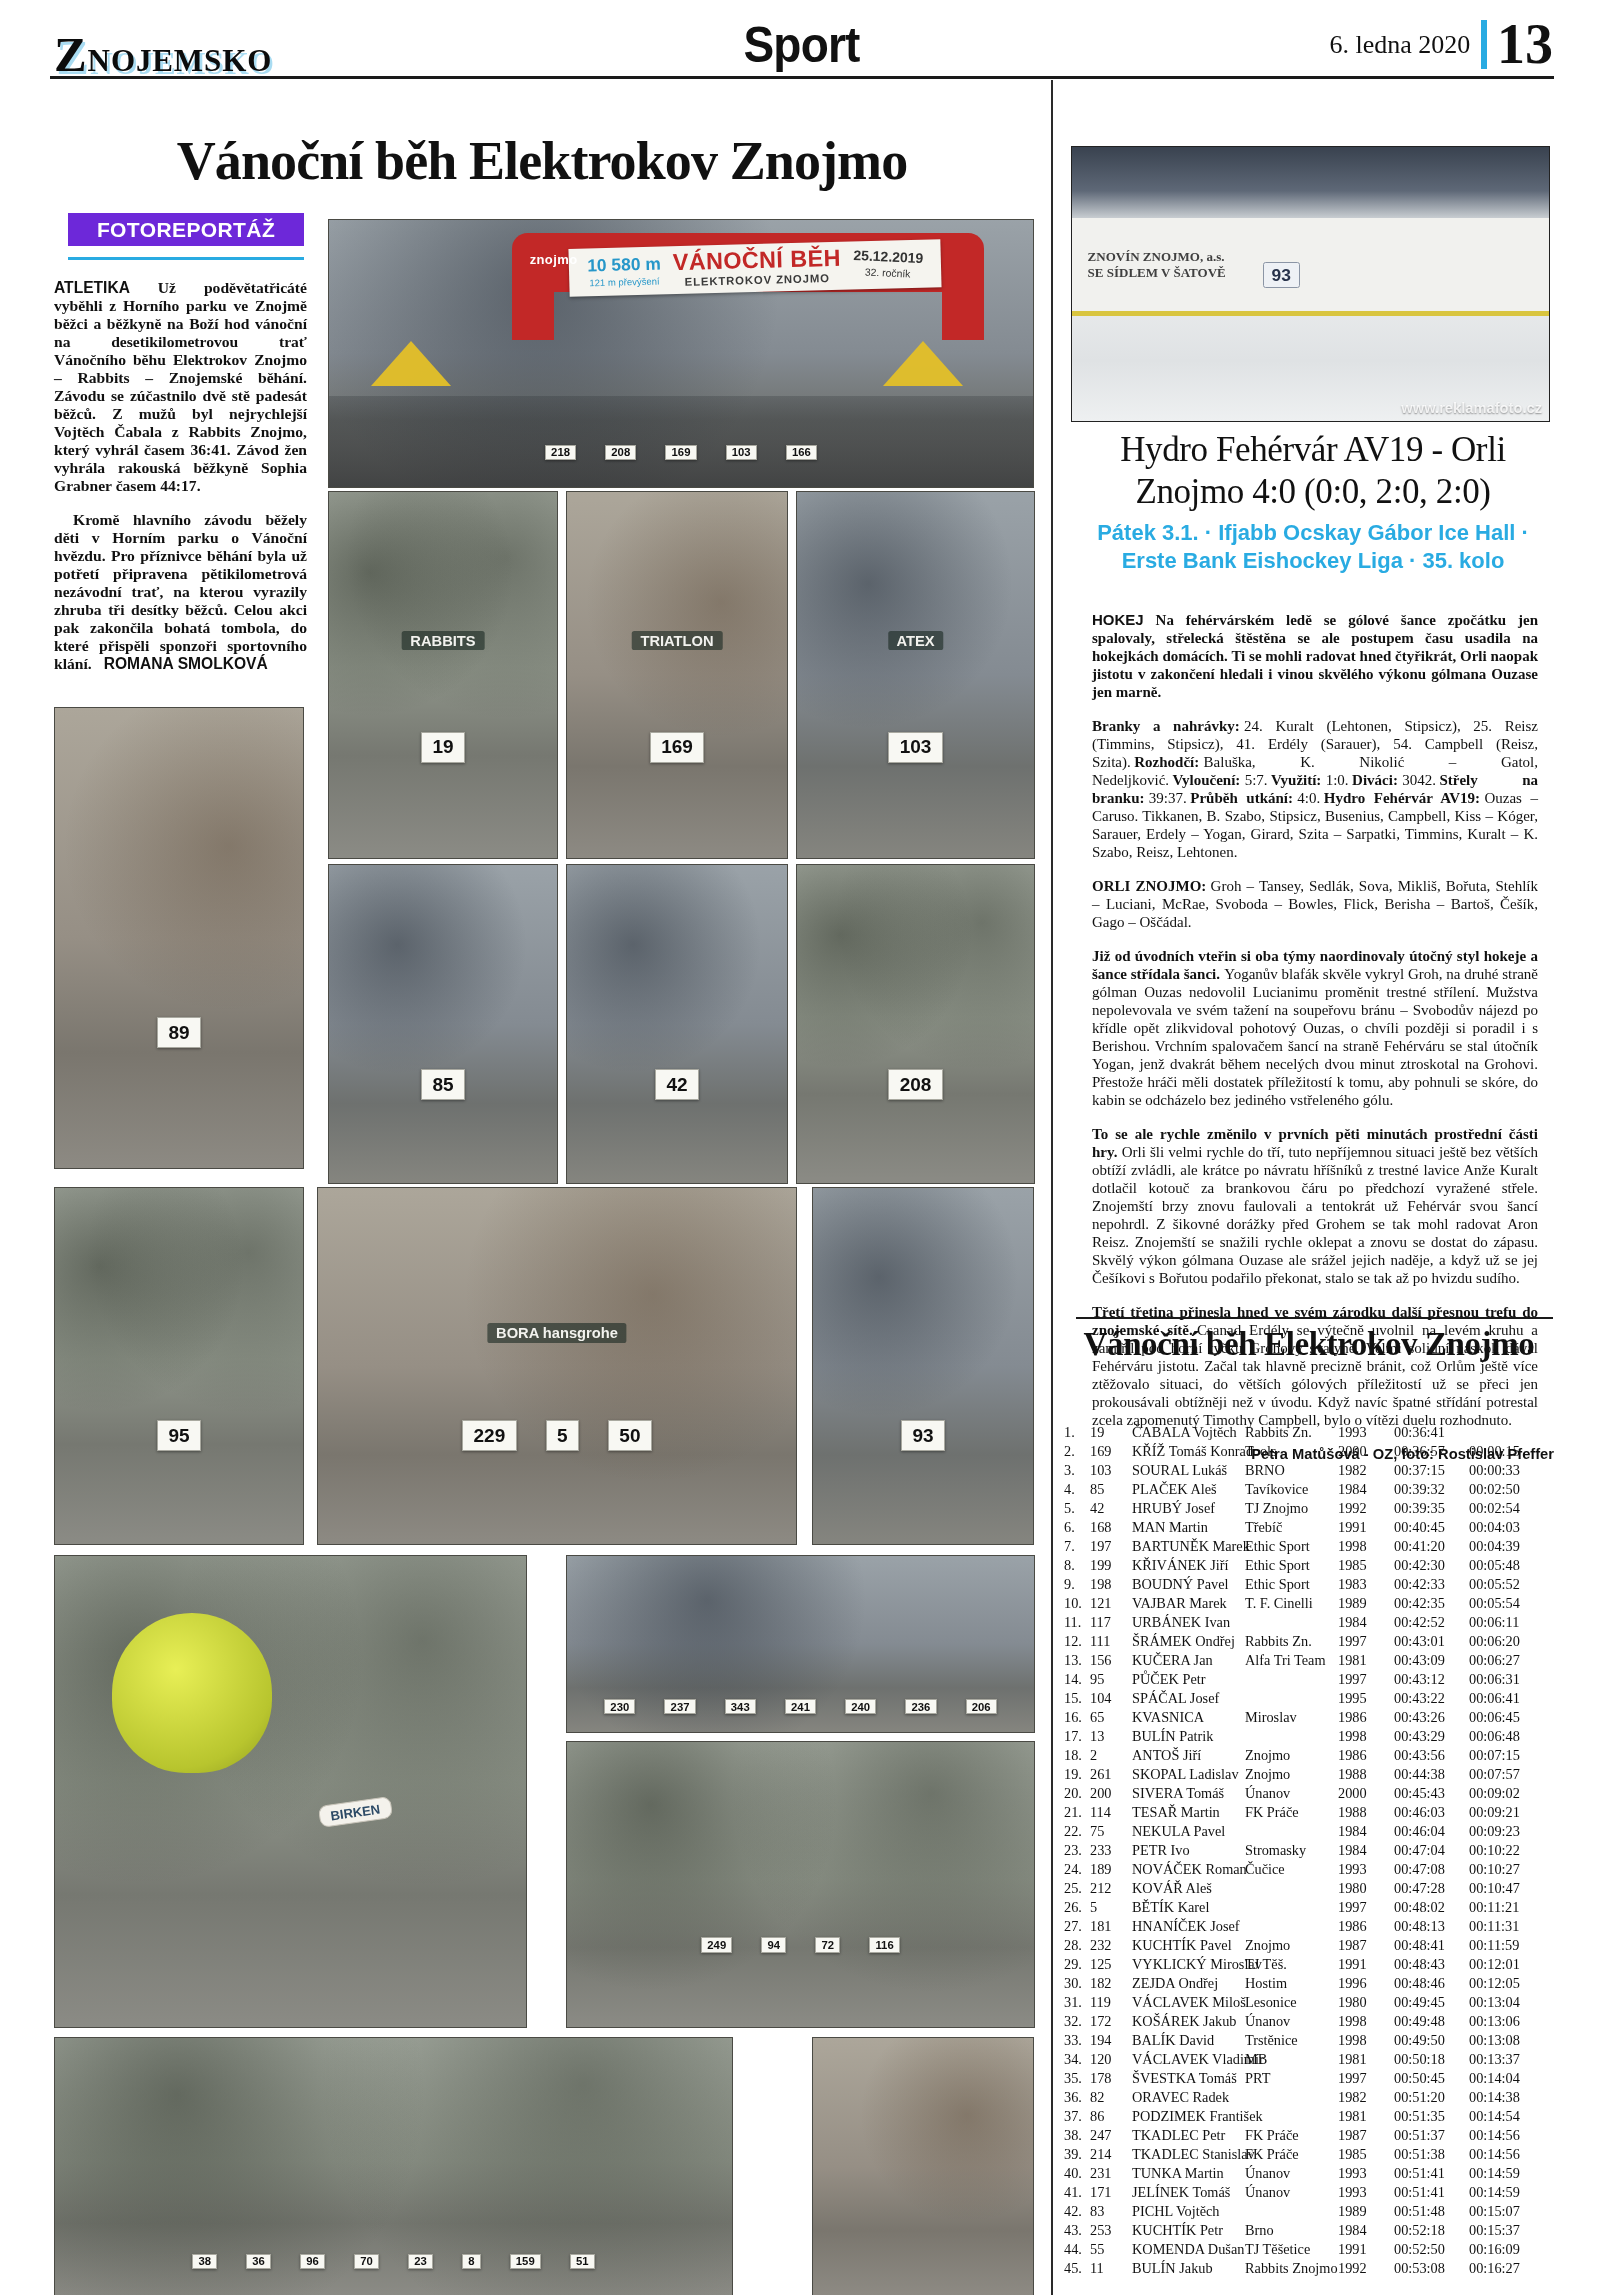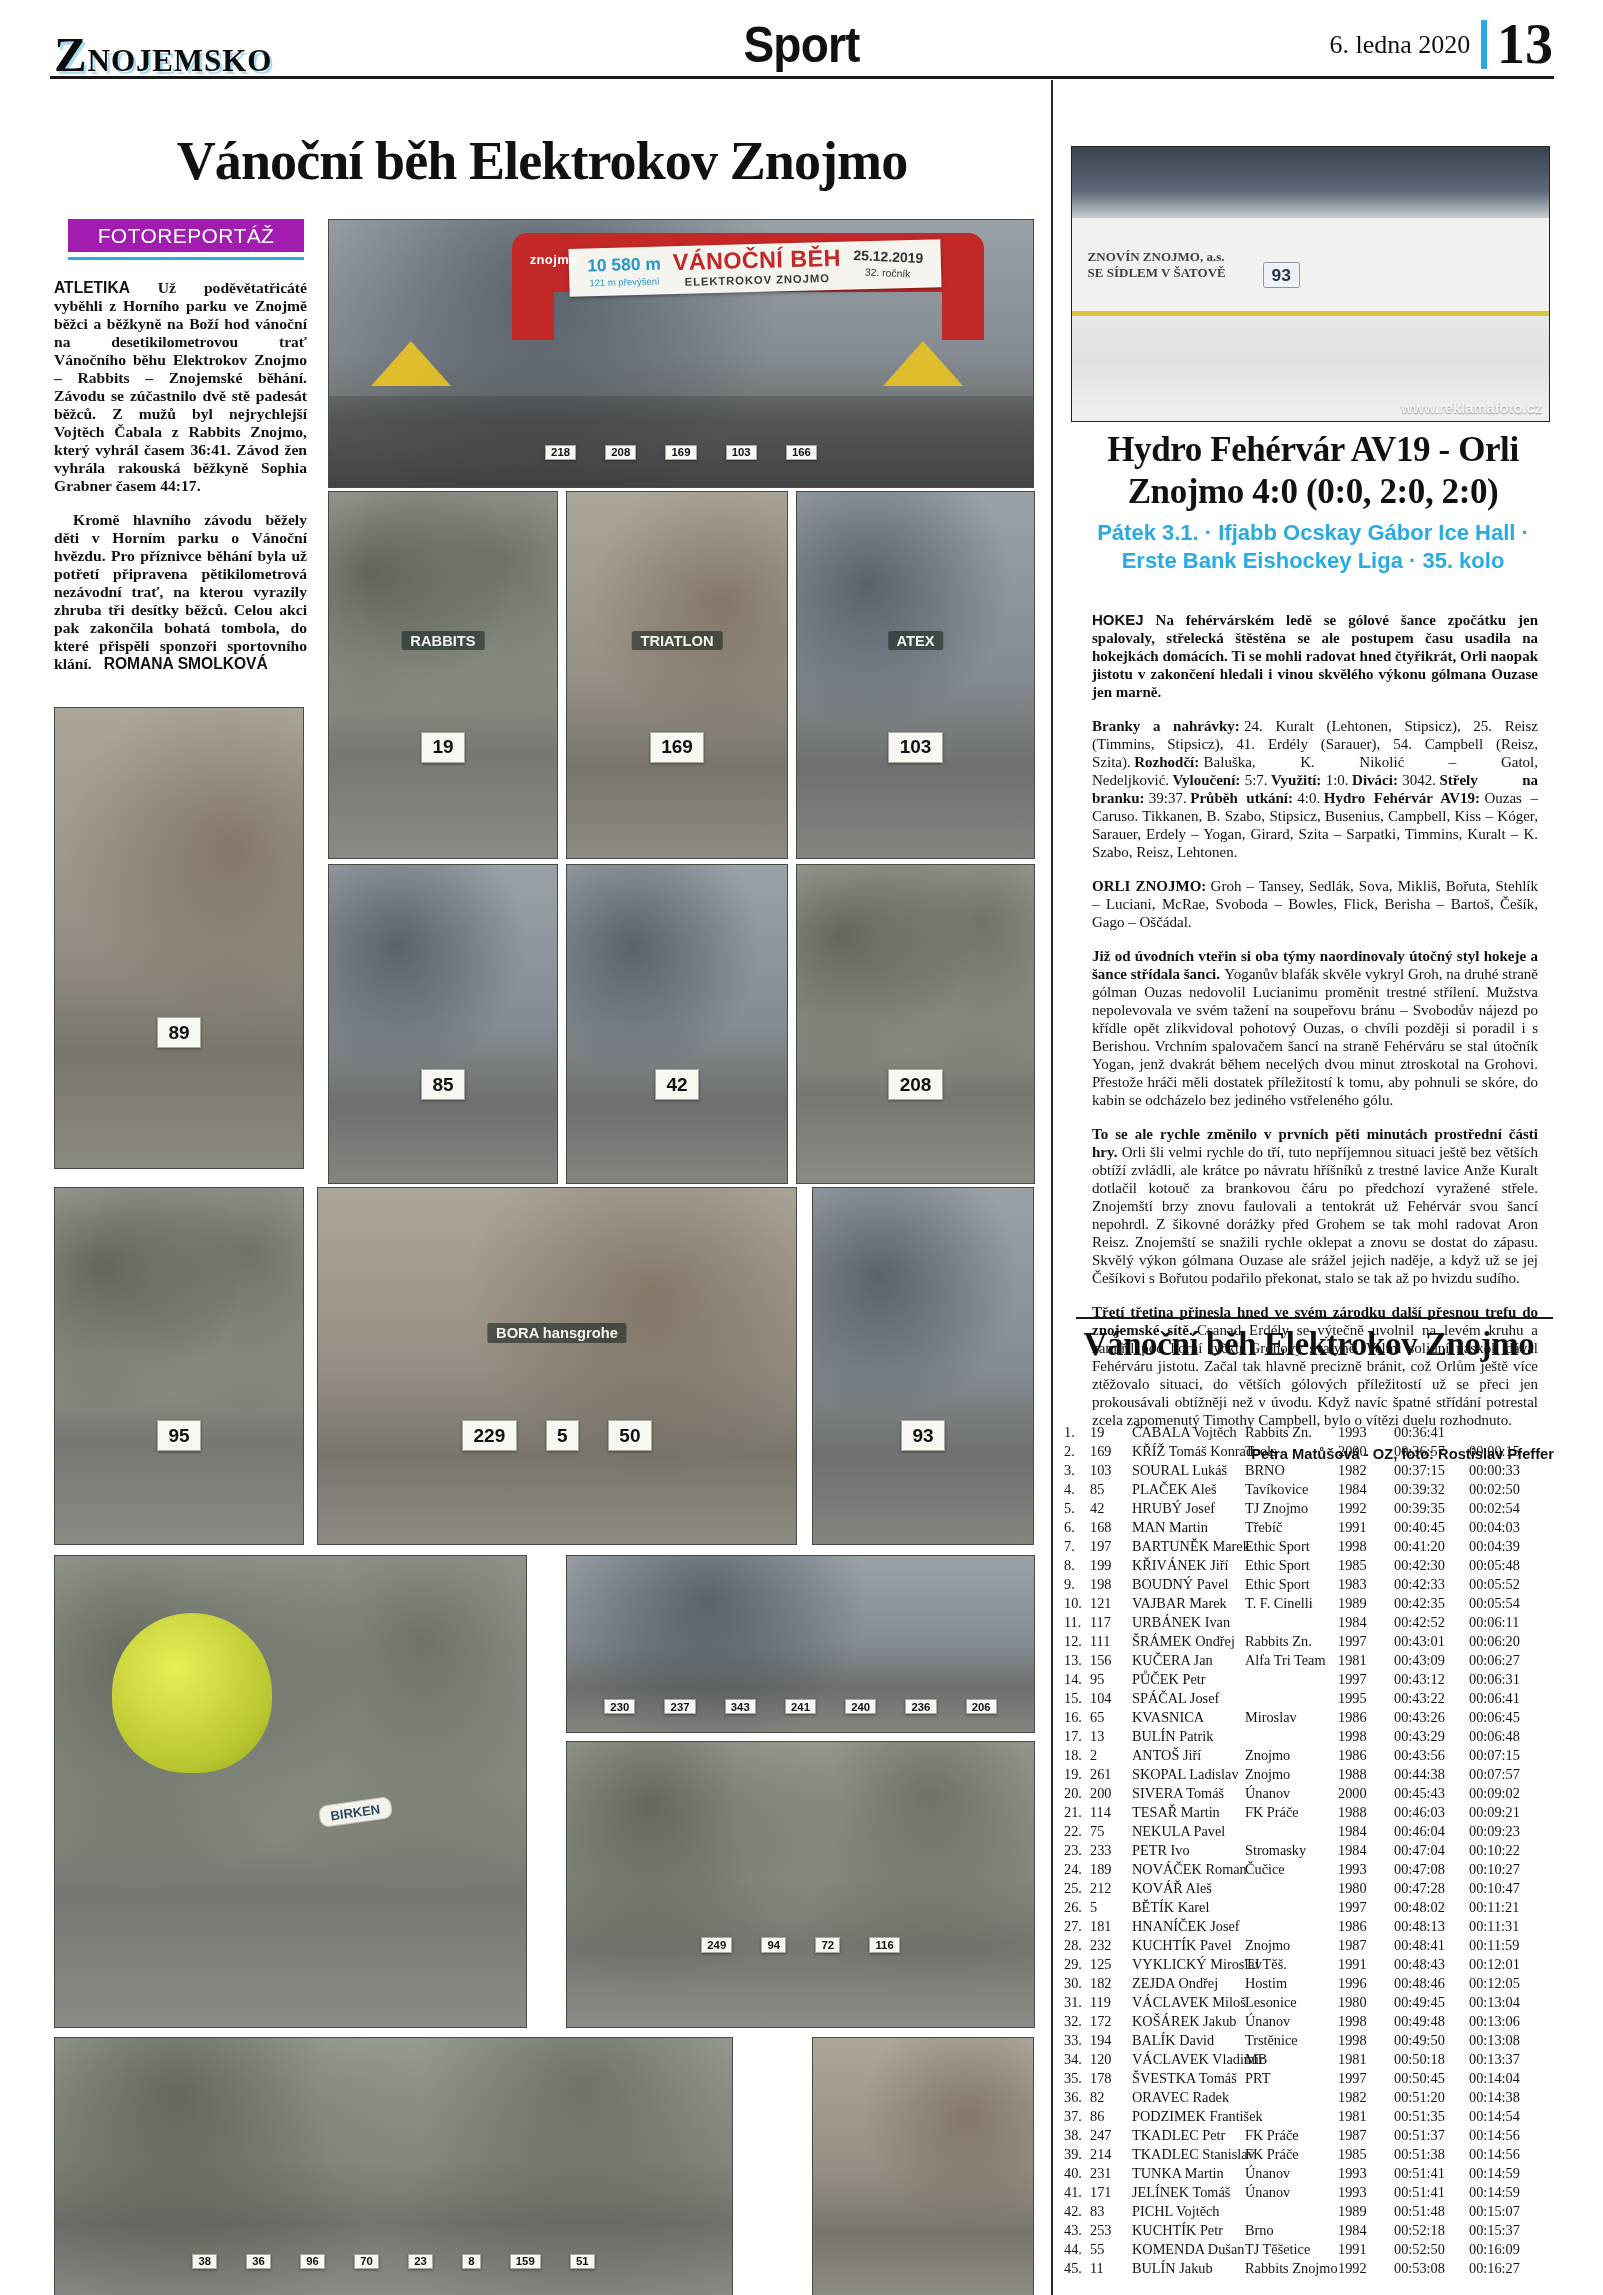--- a/index.html
+++ b/index.html
@@ -14,22 +14,22 @@
                  letter-spacing:-0.9px;transform:scaleX(.92);}
   .dateblock{position:absolute;right:50px;top:19px;display:flex;align-items:flex-end;gap:10.4px;}
   .dateblock .date{font-size:26px;padding-bottom:8.7px;}
   .dateblock .bar{width:6px;height:49px;background:#29abe2;}
   .dateblock .pagenum{font-size:56px;font-weight:bold;line-height:50px;}
   .header-rule{position:absolute;left:50px;top:76px;width:1504px;height:2.6px;background:#1a1a1a;}
   .v-rule{position:absolute;left:1051px;top:80px;width:1.7px;height:2216px;background:#2a2a2a;}
   
   .main-title{position:absolute;left:52px;top:130px;width:980px;text-align:center;
               font-weight:bold;font-size:54px;letter-spacing:-0.9px;}
-  .badge{position:absolute;left:68px;top:219px;width:236px;height:33px;background:#a21caf;
-         color:#fff;font-family:"Liberation Sans",sans-serif;font-weight:normal;font-size:21px;
+  .badge{position:absolute;left:68px;top:213px;width:236px;height:33px;background:#6d28d9;
+         color:#fff;font-family:"Liberation Sans",sans-serif;font-weight:bold;font-size:21px;
          display:flex;align-items:center;justify-content:center;letter-spacing:0.4px;}
   .badge-rule{position:absolute;left:68px;top:257px;width:236px;height:2.6px;background:#29abe2;}
   .left-body{position:absolute;left:54px;top:271px;width:253px;font-size:15.6px;line-height:18px;
              text-align:justify;font-weight:bold;}
   .left-body p{margin:8px 0 0 0;}
   .left-body p + p{margin-top:15.6px;text-indent:19px;}
   .sans-lead{font-family:"Liberation Sans",sans-serif;font-weight:bold;}
   .auth-inline{font-family:"Liberation Sans",sans-serif;font-weight:bold;margin-left:12px;}
   
   .photo{position:absolute;overflow:hidden;border:0.9px solid #4a4a44;
@@ -88,21 +88,21 @@
   .board-band{position:absolute;left:0;right:0;top:26%;height:34%;background:#f1f1ee;
               border-bottom:5.2px solid #d9c53f;display:flex;align-items:center;gap:26px;padding-left:15.6px;}
   .znovin{color:#404040;font-size:13px;line-height:1.25;font-weight:bold;}
   .hockey-jersey{position:absolute;left:40%;top:42%;background:#eef1f5;border:0.9px solid #8b95a5;
                  color:#27324a;font-family:"Liberation Sans",sans-serif;font-weight:bold;font-size:17.4px;
                  padding:1.7px 7.8px;border-radius:2.6px;}
   .watermark{position:absolute;right:7px;bottom:5.2px;color:rgba(255,255,255,.85);
              font-family:"Liberation Sans",sans-serif;font-weight:bold;font-size:14.7px;
              text-shadow:0 0.9px 1.7px rgba(0,0,0,.4);}
   .hockey-headline{position:absolute;left:1074px;top:429px;width:478px;text-align:center;
-                   font-weight:bold;font-size:35px;line-height:42px;letter-spacing:-0.4px;}
+                   font-weight:normal;font-size:35px;line-height:42px;letter-spacing:-0.4px;}
   .hockey-sub{position:absolute;left:1074px;top:519px;width:478px;text-align:center;color:#29abe2;
               font-family:"Liberation Sans",sans-serif;font-weight:bold;font-size:22px;line-height:28px;}
   .hockey-body{position:absolute;left:1076px;top:595px;width:478px;font-size:15px;line-height:18px;
                text-align:justify;}
   .hockey-body p{margin:16px;}
   .hockey-body .seg{margin-right:3.5px;}
   .hockey-body .bl{margin-right:4.3px;}
   .hockey-body .bl:empty{margin:0;}
   .hp-author{display:block;text-align:right;font-family:"Liberation Sans",sans-serif;
              font-weight:bold;font-size:14.7px;margin-top:1.7px;}

